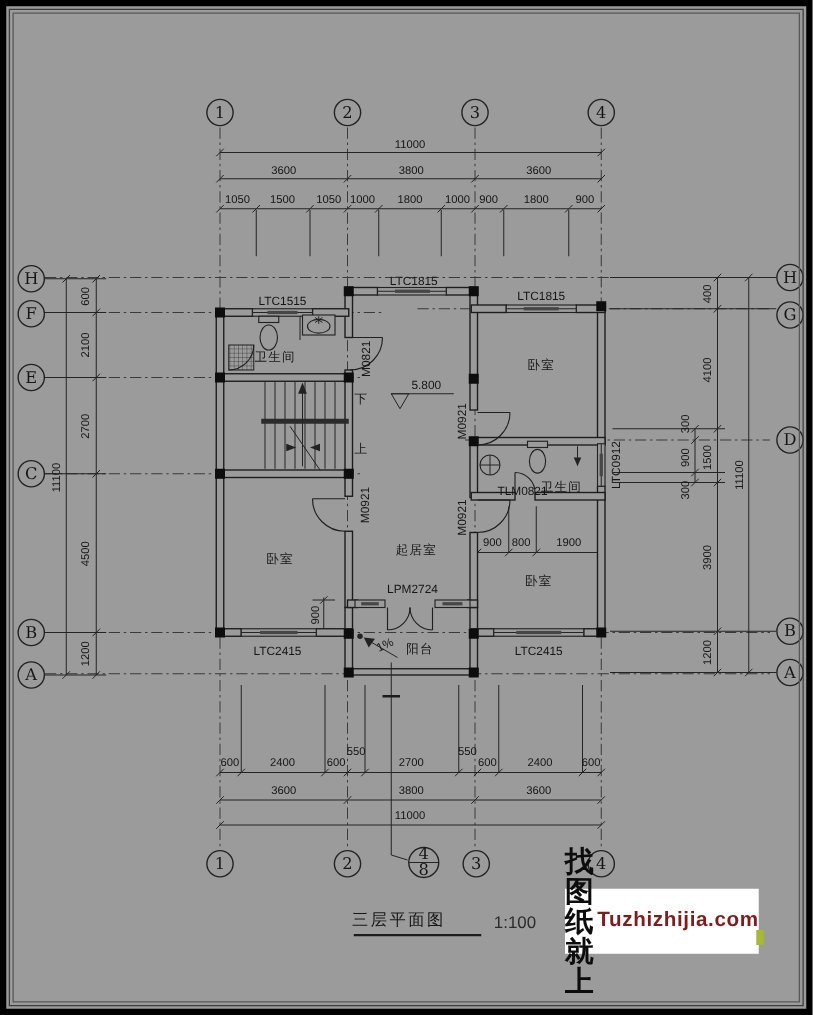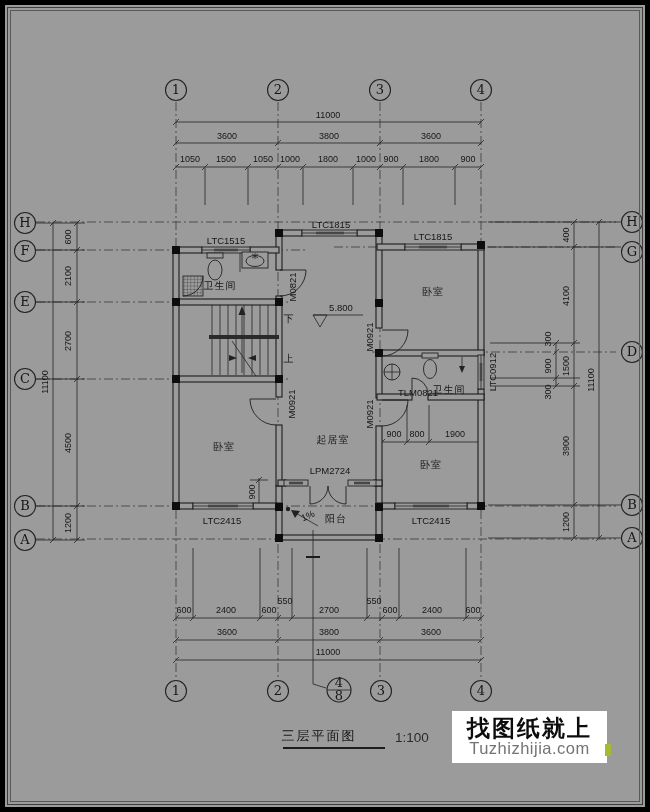--- a/index.html
+++ b/index.html
@@ -17,23 +17,23 @@
   .ttl{font-size:13px;letter-spacing:2px;}
   .scale{font-size:13.5px;fill:#2b2b2b;}
   .thin{stroke:#242424;stroke-width:0.8;fill:none;}
   .dash{stroke:#3a3a3a;stroke-width:0.8;fill:none;stroke-dasharray:9 3 2 3;}
   .wall{fill:#9b9b9b;stroke:#1c1c1c;stroke-width:1.1;}
   .col{fill:#0d0d0d;stroke:none;}
   .winband{fill:#474747;stroke:none;}
   .door{stroke:#1f1f1f;stroke-width:0.9;fill:none;}
   .fixt{stroke:#222;stroke-width:0.9;fill:#9b9b9b;}
   .watermark{position:absolute;left:452px;top:711px;width:155px;height:52px;background:#fff;
-             z-index:6;display:flex;flex-direction:column;align-items:center;justify-content:center;line-height:1.05;}
+             z-index:6;display:flex;flex-direction:row;align-items:center;justify-content:center;line-height:1.05;}
   .wm1{font-weight:bold;font-size:23px;color:#0c0c0c;letter-spacing:2px;}
-  .wm2{font-weight:normal;font-size:16.5px;color:#737373;letter-spacing:0.5px;}
+  .wm2{font-weight:bold;font-size:16.5px;color:#7f1d1d;letter-spacing:0.5px;}
   .wm-sliver{position:absolute;right:-4px;bottom:7px;width:6px;height:12px;background:#a8b832;}
 </style>
 </head>
 <body>
 
 <div class="stage">
   <div class="frame1"></div>
   <div class="frame2"></div>
   <div class="frame3"></div>
 

